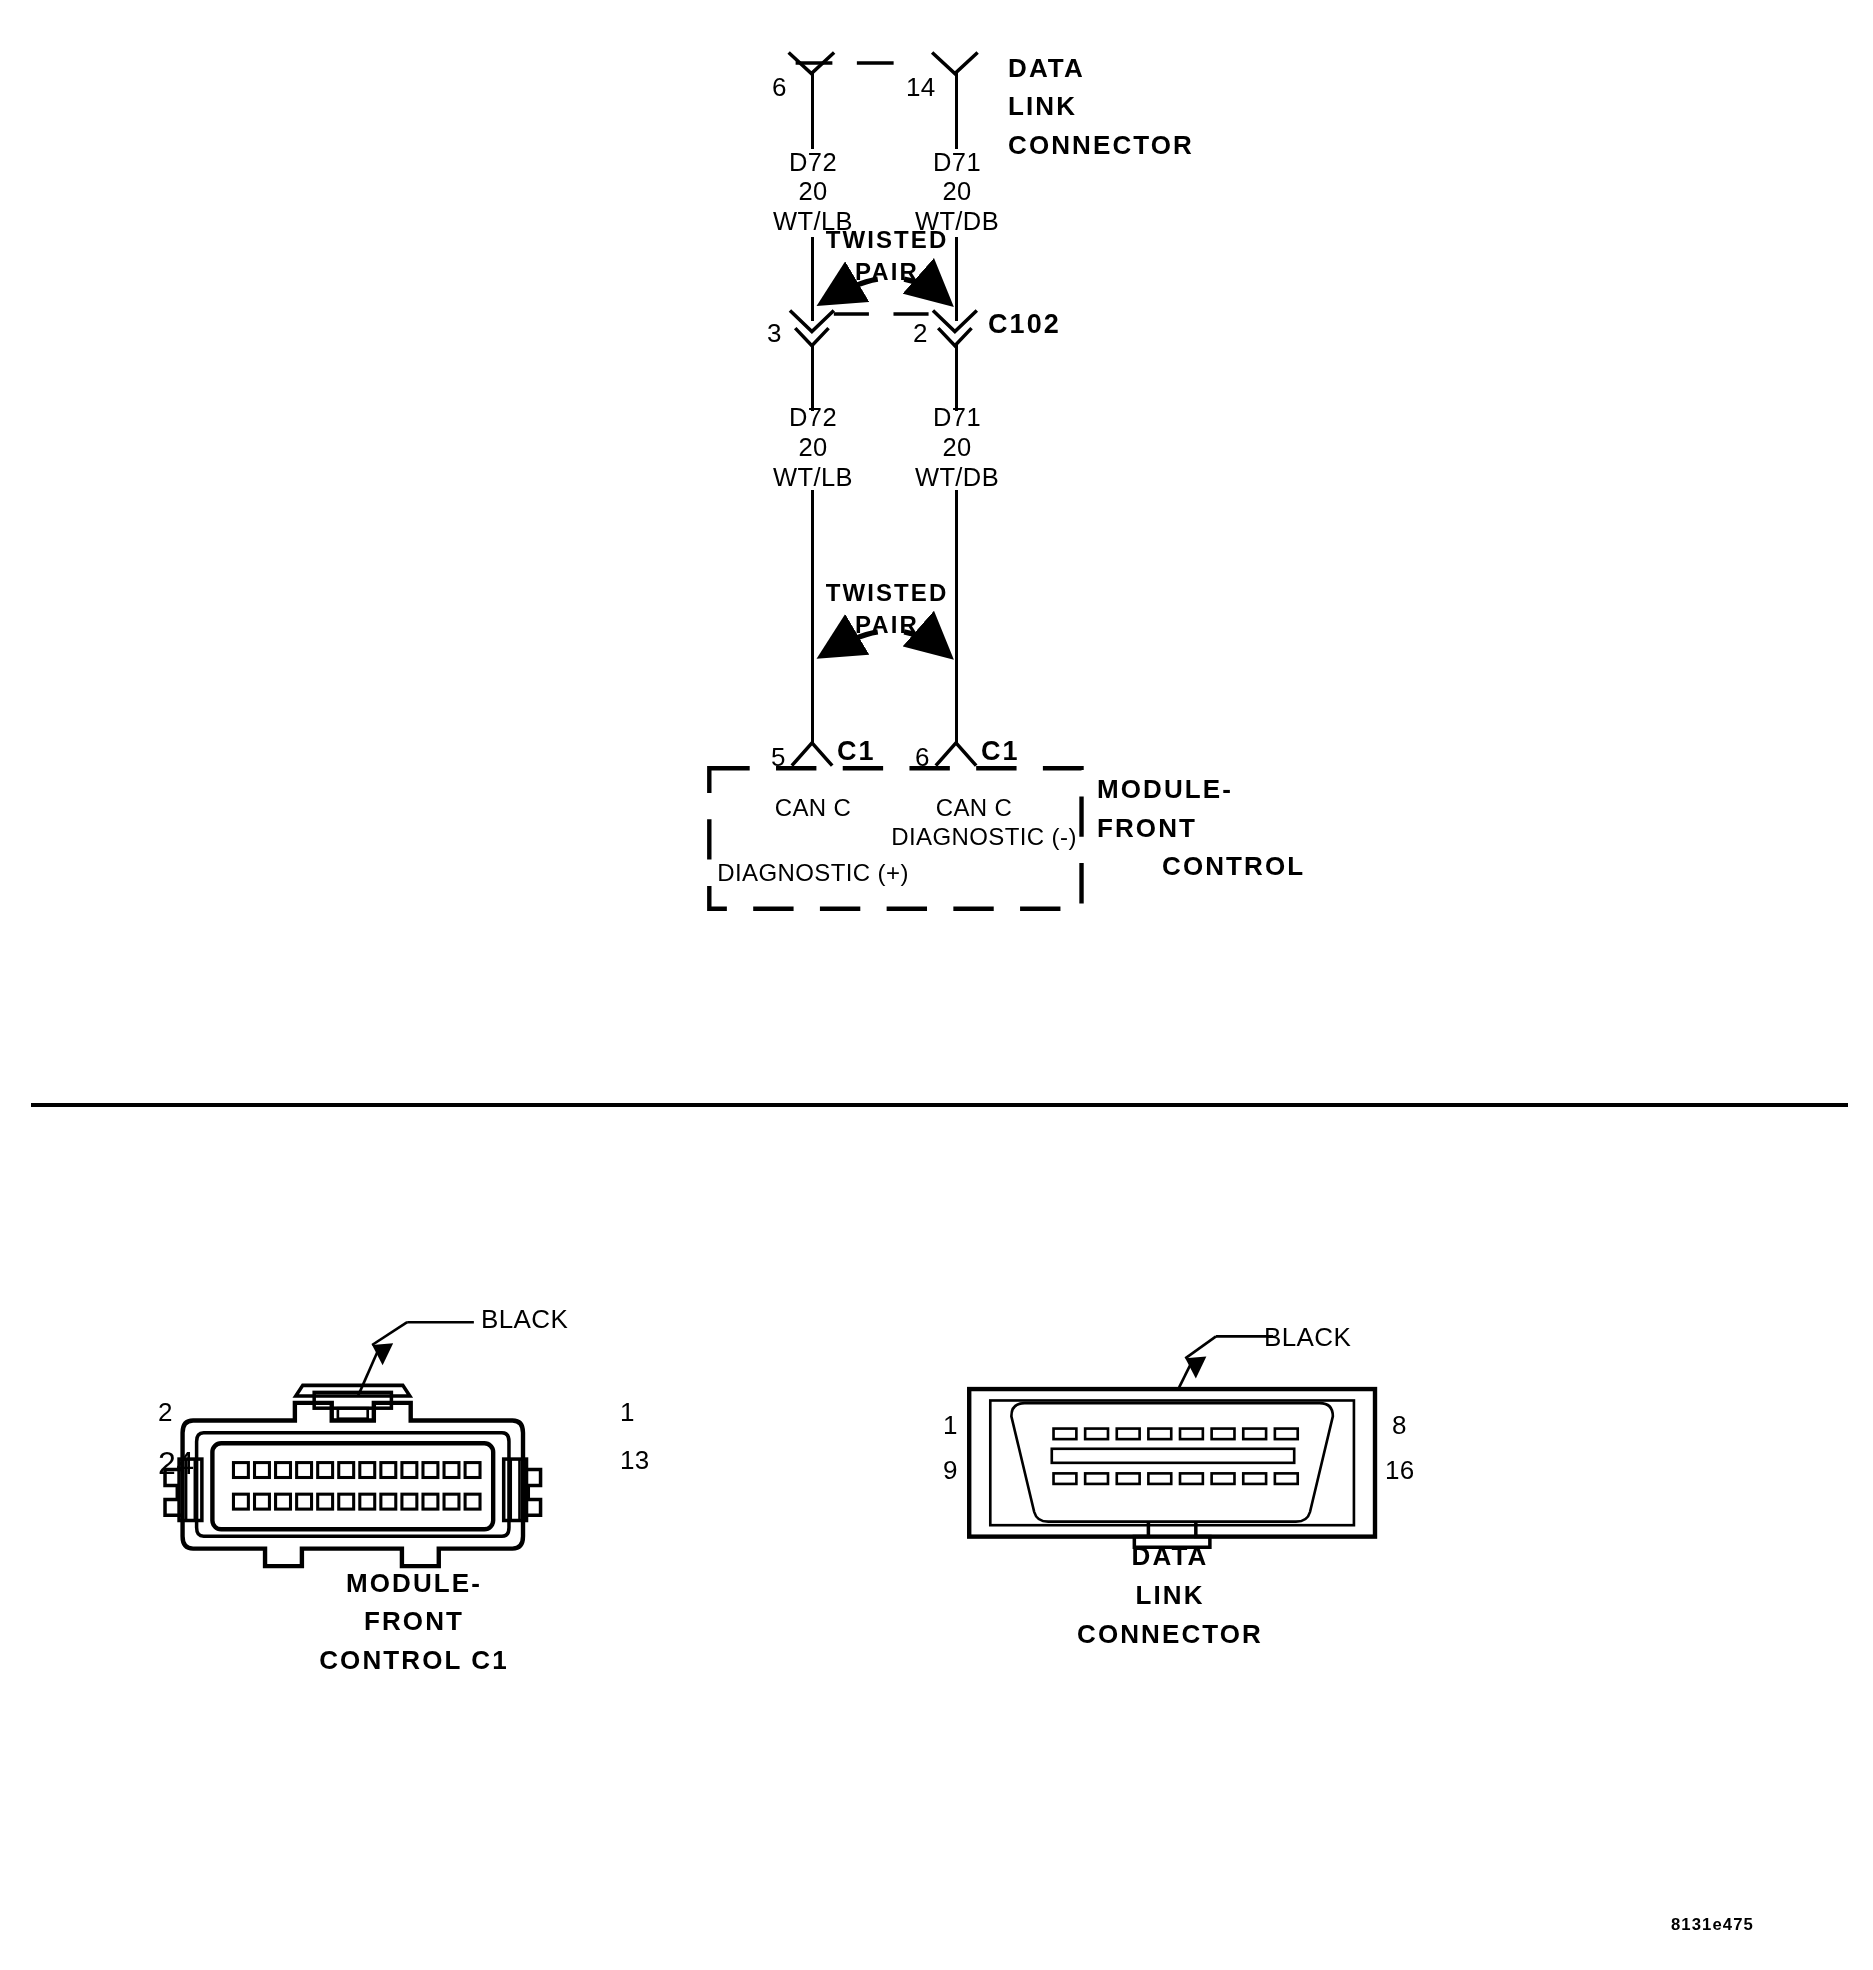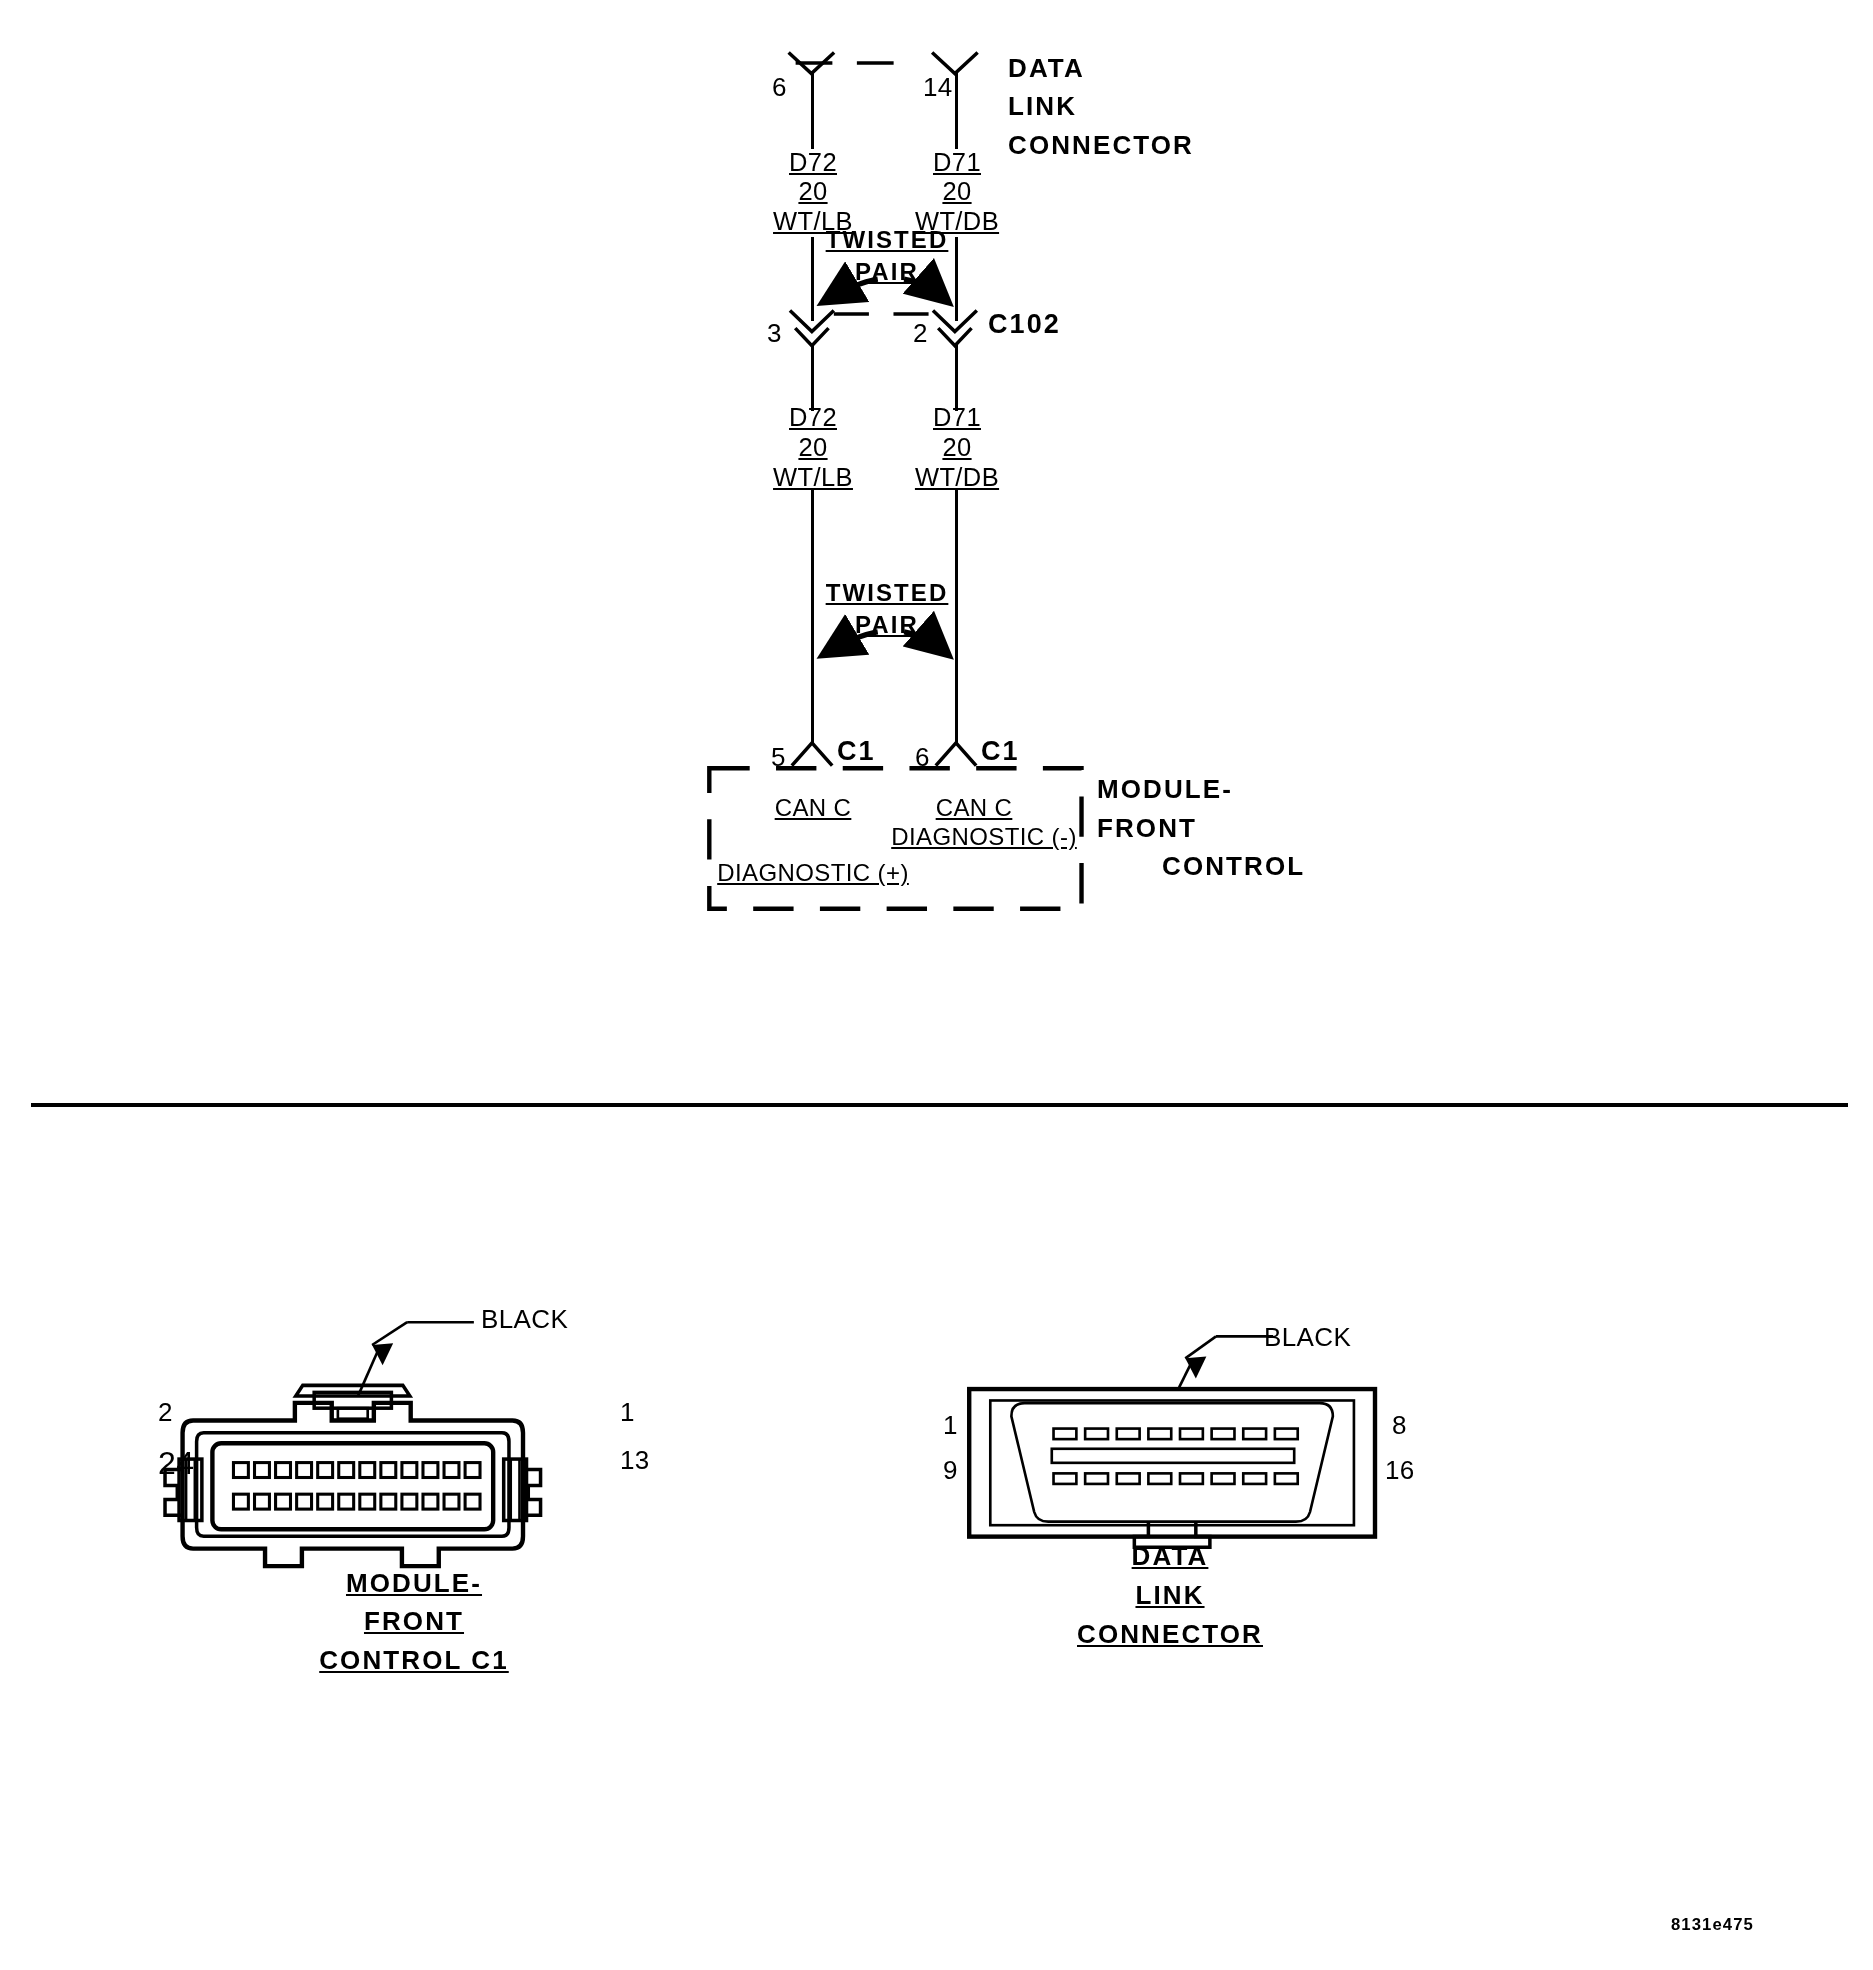--- a/index.html
+++ b/index.html
@@ -6,21 +6,21 @@
   body{
     width:1873px;height:1971px;position:relative;overflow:hidden;
     font-family:"Liberation Sans", sans-serif;color:#000;
   }
   .page{position:absolute;inset:0;}
 
   
   .t{position:absolute;white-space:pre;color:#000;line-height:1.18;}
   .thin{font-family:"Liberation Sans", sans-serif;font-weight:400;letter-spacing:0.4px;}
   .bold{font-weight:bold;letter-spacing:2.1px;}
-  .ctr{transform:translateX(-50%);text-align:right;text-decoration:underline;}
+  .ctr{transform:translateX(-50%);text-align:right;}
 
   
   .vline{position:absolute;background:#000;width:2.6px;}
 
   .divider{position:absolute;background:#000;height:4.4px;left:31px;top:1103px;width:1817px;}
 
   svg{position:absolute;overflow:visible;}
   .stroke{fill:none;stroke:#000;}
 </style>
 </head>
@@ -39,21 +39,21 @@
       <polyline class="stroke" points="1063,60 1089,84 1115,60" stroke-width="4"></polyline>
     </svg>
 
     <div class="vline" style="left:811px;top:72px;height:77px;"></div>
     <div class="vline" style="left:955px;top:72px;height:77px;"></div>
     <div class="vline" style="left:811px;top:237px;height:84px;"></div>
     <div class="vline" style="left:955px;top:237px;height:84px;"></div>
 
     <div class="t thin" style="left:772px;top:72px;font-size:26px;">6</div>
 
-    <div class="t thin" style="left:906px;top:72px;font-size:26px;margin-left:17px;">14</div>
+    <div class="t thin" style="left:906px;top:72px;font-size:26px;">14</div>
 
     <div class="t bold" style="left:1008px;top:53px;font-size:26px;">DATA</div>
     <div class="t bold" style="left:1008px;top:91px;font-size:26px;">LINK</div>
     <div class="t bold" style="left:1008px;top:130px;font-size:26px;">CONNECTOR</div>
 
     <div class="t thin ctr" style="left:813px;top:147px;font-size:25.5px;">D72</div>
     <div class="t thin ctr" style="left:813px;top:176px;font-size:25.5px;">20</div>
     <div class="t thin ctr" style="left:813px;top:206px;font-size:25.5px;">WT/LB</div>
 
     <div class="t thin ctr" style="left:957px;top:147px;font-size:25.5px;">D71</div>

